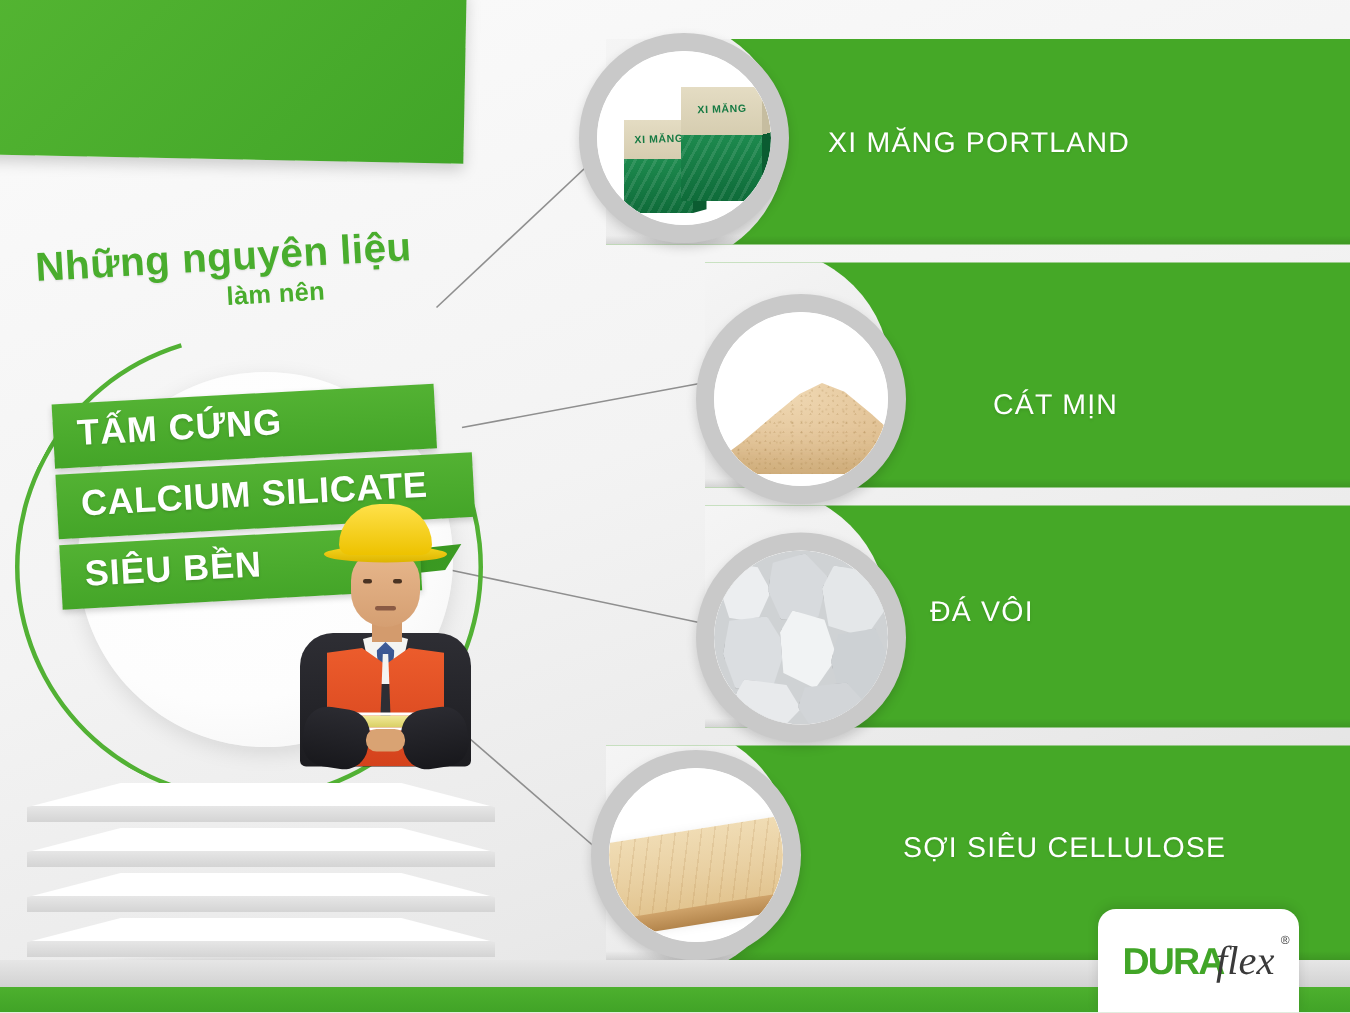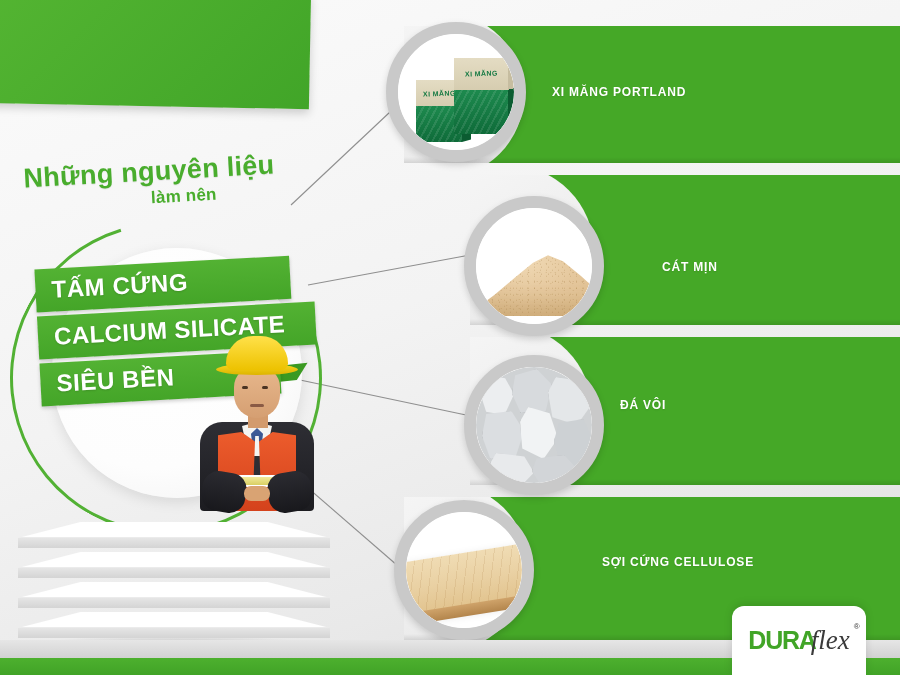--- a/index.html
+++ b/index.html
@@ -20,22 +20,22 @@
     position:absolute; right:0;
     background:var(--green);
     overflow:hidden;
   }
   .band::after{
     content:"";position:absolute;left:0;right:0;bottom:0;height:6px;
     background:linear-gradient(to top, rgba(0,0,0,.10), rgba(0,0,0,0));
   }
   .band-label {
     position:absolute; color:#ffffff;
-    font-weight:bold; letter-spacing:.8px;
-    font-size:12px; white-space:nowrap;
+    font-weight:normal; letter-spacing:.8px;
+    font-size:19px; white-space:nowrap;
     text-shadow:0 1px 2px rgba(0,0,0,.10);
   }
   .band-notch{
     position:absolute; border-radius:50%;
     background:
       linear-gradient(150deg,#f7f7f7 0%, #eeeeee 60%, #e4e4e4 100%);
   }
 
   
   .circ {
@@ -348,21 +348,21 @@
     <div class="circ-inner">
       <div class="wood" style="left:-4px;top:40px;width:138px;height:52px;">
         <div class="edge"></div>
       </div>
     </div>
   </div>
 
   <div class="band-label" style="left:552px;top:85px;">XI MĂNG PORTLAND</div>
   <div class="band-label" style="left:662px;top:260px;">CÁT MỊN</div>
   <div class="band-label" style="left:620px;top:398px;text-align:center;">ĐÁ VÔI</div>
-  <div class="band-label" style="left:602px;top:555px;">SỢI CỨNG CELLULOSE</div>
+  <div class="band-label" style="left:602px;top:555px;">SỢI SIÊU CELLULOSE</div>
 
   <div class="topblock"></div>
 
   <div class="hero-title">
     <span class="l1">Những nguyên liệu</span>
     <span class="l2">làm nên</span>
   </div>
 
   <div class="ring"></div>
   <div class="ring-white"></div>

